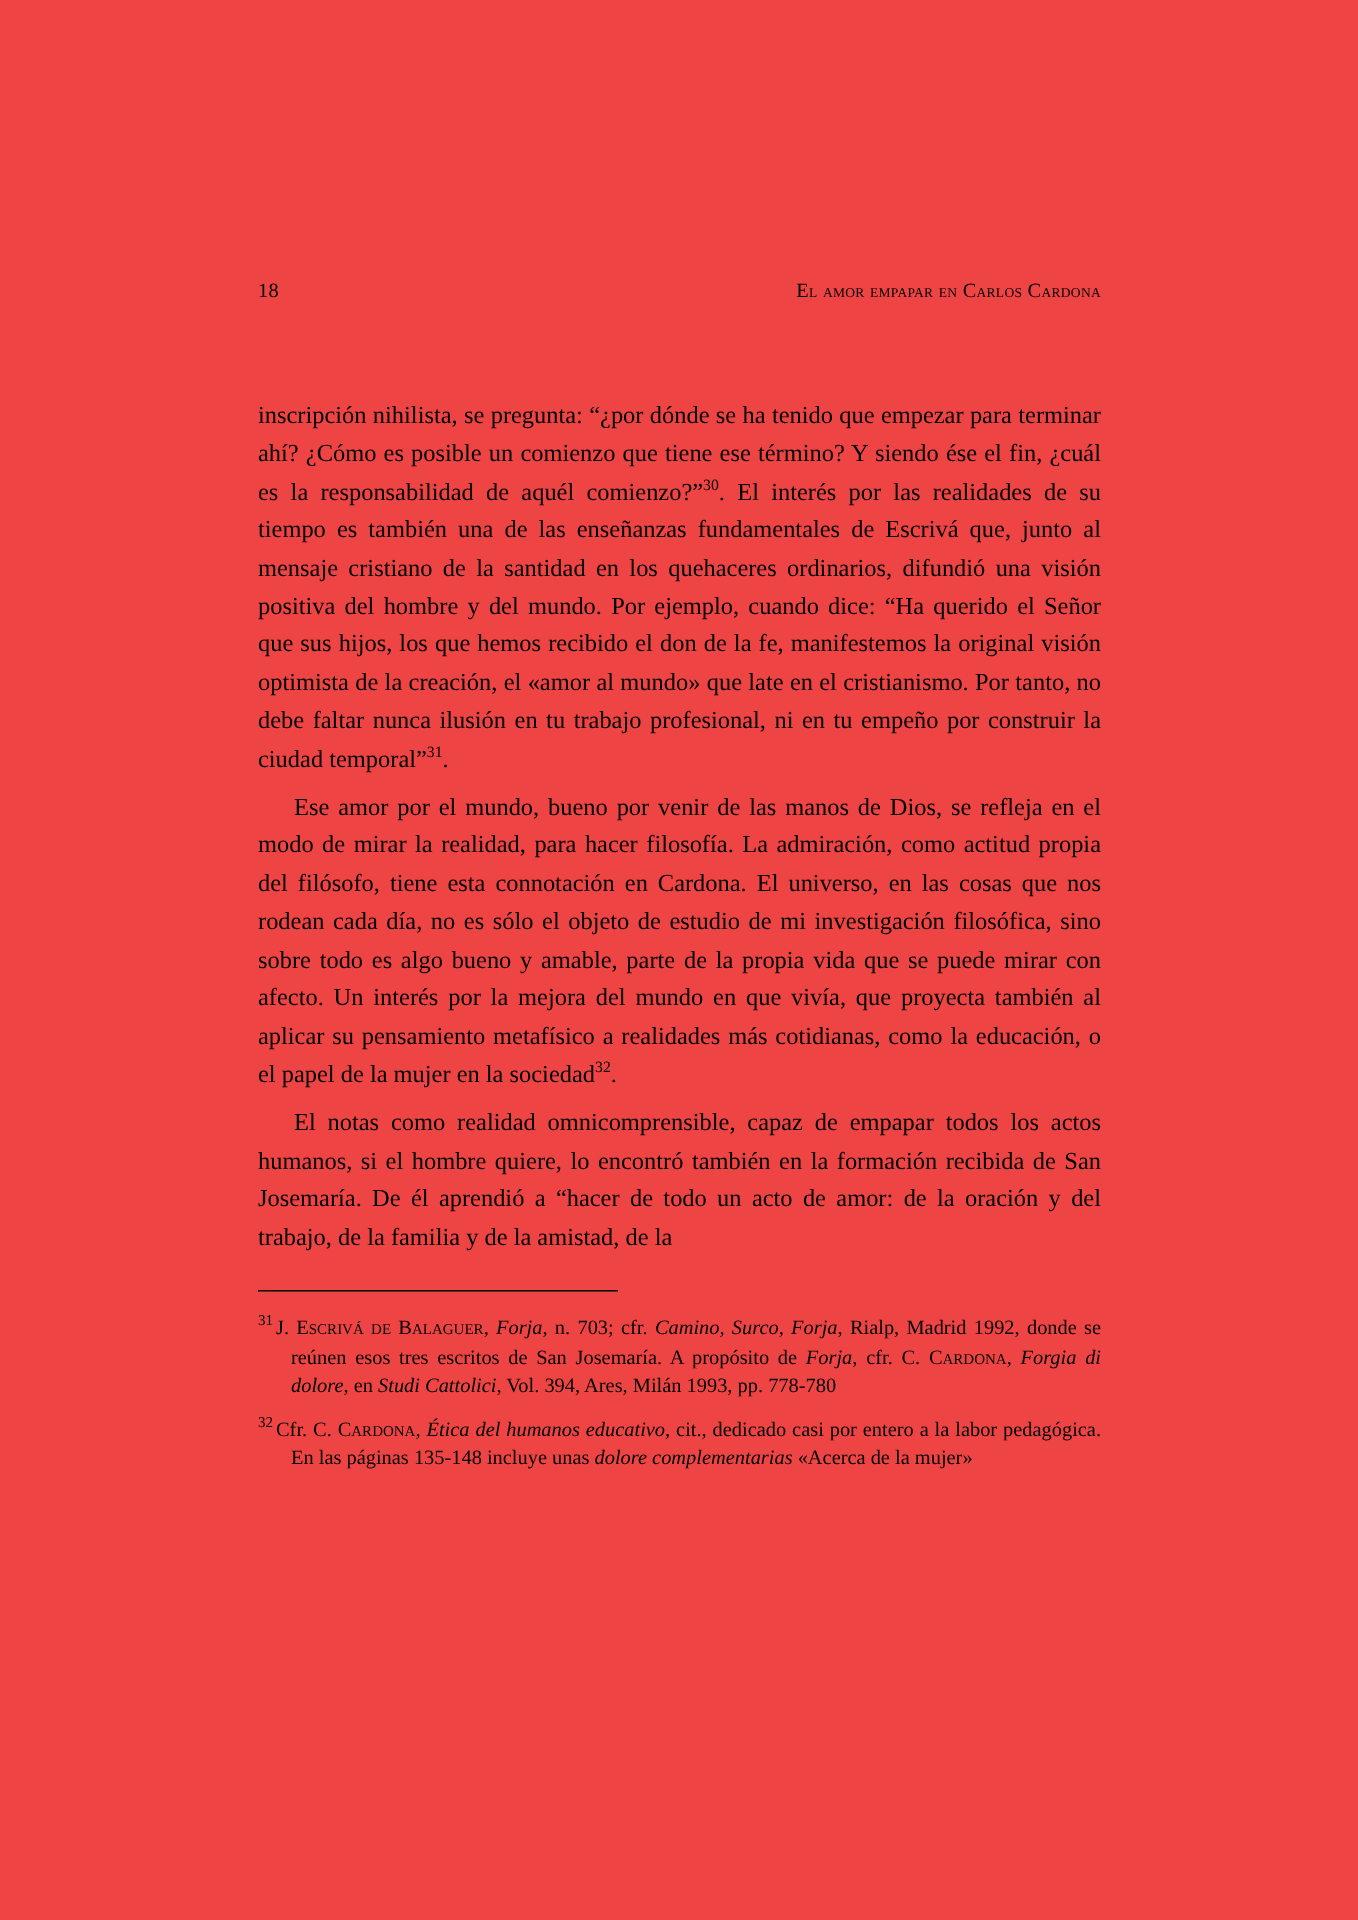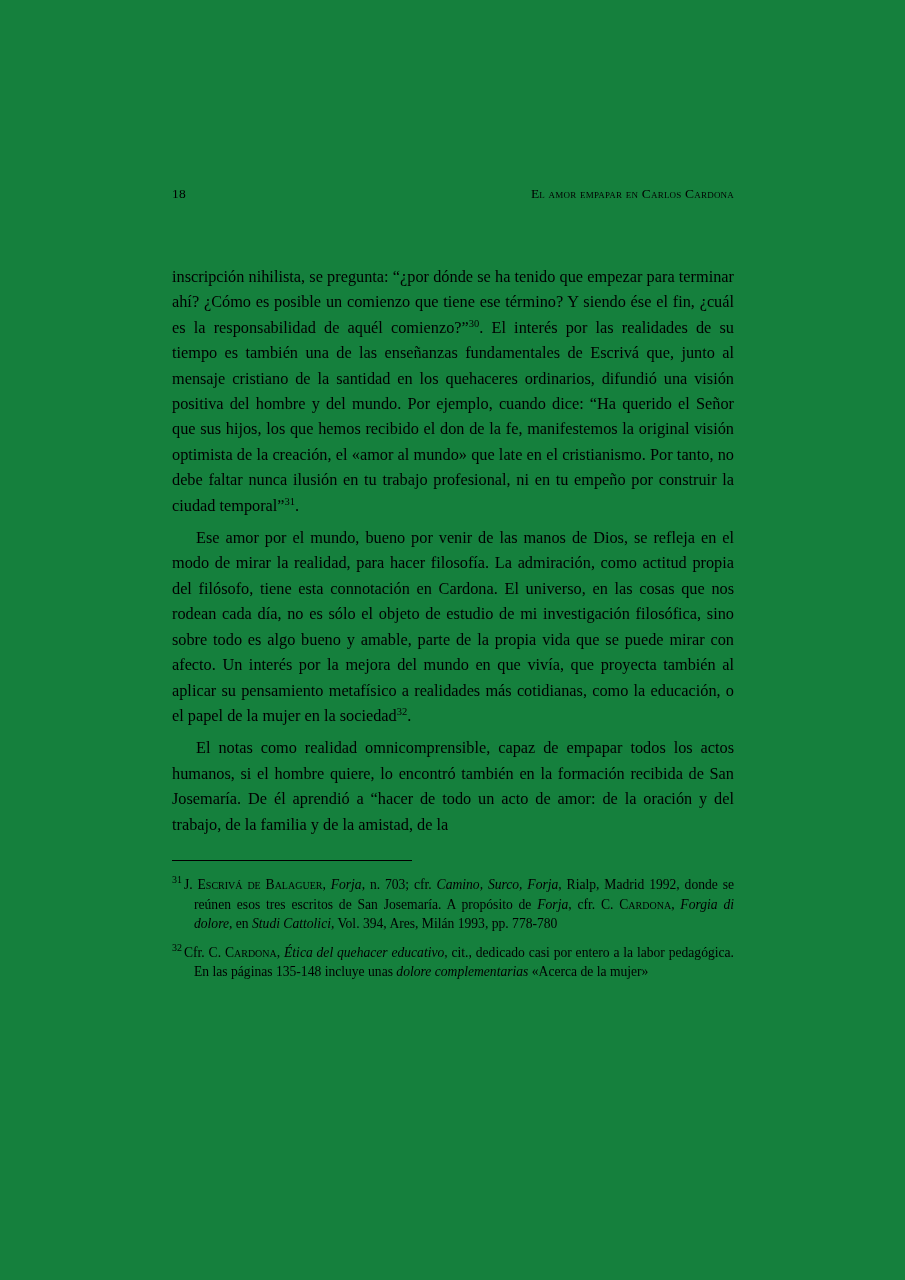--- a/index.html
+++ b/index.html
@@ -12,21 +12,21 @@
     height: 1280px;
     font-family: "Liberation Serif", serif;
     color: #000000;
     position: relative;
   }
   .page {
     position: absolute;
     left: 0; top: 0;
     width: 905px;
     height: 1280px;
-    background: #15803d;
+    background: #ef4444;
   }
   .content {
     position: absolute;
     left: 172px;
     top: 186px;
     width: 562px;
   }
   
   .runhead {
     display: flex;
@@ -116,18 +116,18 @@
       <p class="indent">El notas como realidad omnicomprensible, capaz de empapar todos los actos humanos, si el hombre quiere, lo encontró también en la formación recibida de San Josemaría. De él aprendió a “hacer de todo un acto de amor: de la oración y del trabajo, de la familia y de la amistad, de la</p>
     </div>
 
     <hr class="footnote-rule">
 
     <div class="footnotes">
       <div class="footnote hang">
         <span class="fn-num">31</span><span class="fn-inner">J. <span class="smallcaps">Escrivá de Balaguer</span>, <i>Forja</i>, n. 703; cfr. <i>Camino, Surco, Forja</i>, Rialp, Madrid 1992, donde se reúnen esos tres escritos de San Josemaría. A propósito de <i>Forja</i>, cfr. C. <span class="smallcaps">Cardona</span>, <i>Forgia di dolore</i>, en <i>Studi Cattolici</i>, Vol. 394, Ares, Milán 1993, pp. 778-780</span>
       </div>
       <div class="footnote hang">
-        <span class="fn-num">32</span><span class="fn-inner">Cfr. C. <span class="smallcaps">Cardona</span>, <i>Ética del quehacer educativo</i>, cit., dedicado casi por entero a la labor pedagógica. En las páginas 135-148 incluye unas <i>dolore complementarias</i> «Acerca de la mujer»</span>
+        <span class="fn-num">32</span><span class="fn-inner">Cfr. C. <span class="smallcaps">Cardona</span>, <i>Ética del humanos educativo</i>, cit., dedicado casi por entero a la labor pedagógica. En las páginas 135-148 incluye unas <i>dolore complementarias</i> «Acerca de la mujer»</span>
       </div>
     </div>
 
   </div>
 </div>
 
 </body></html>

